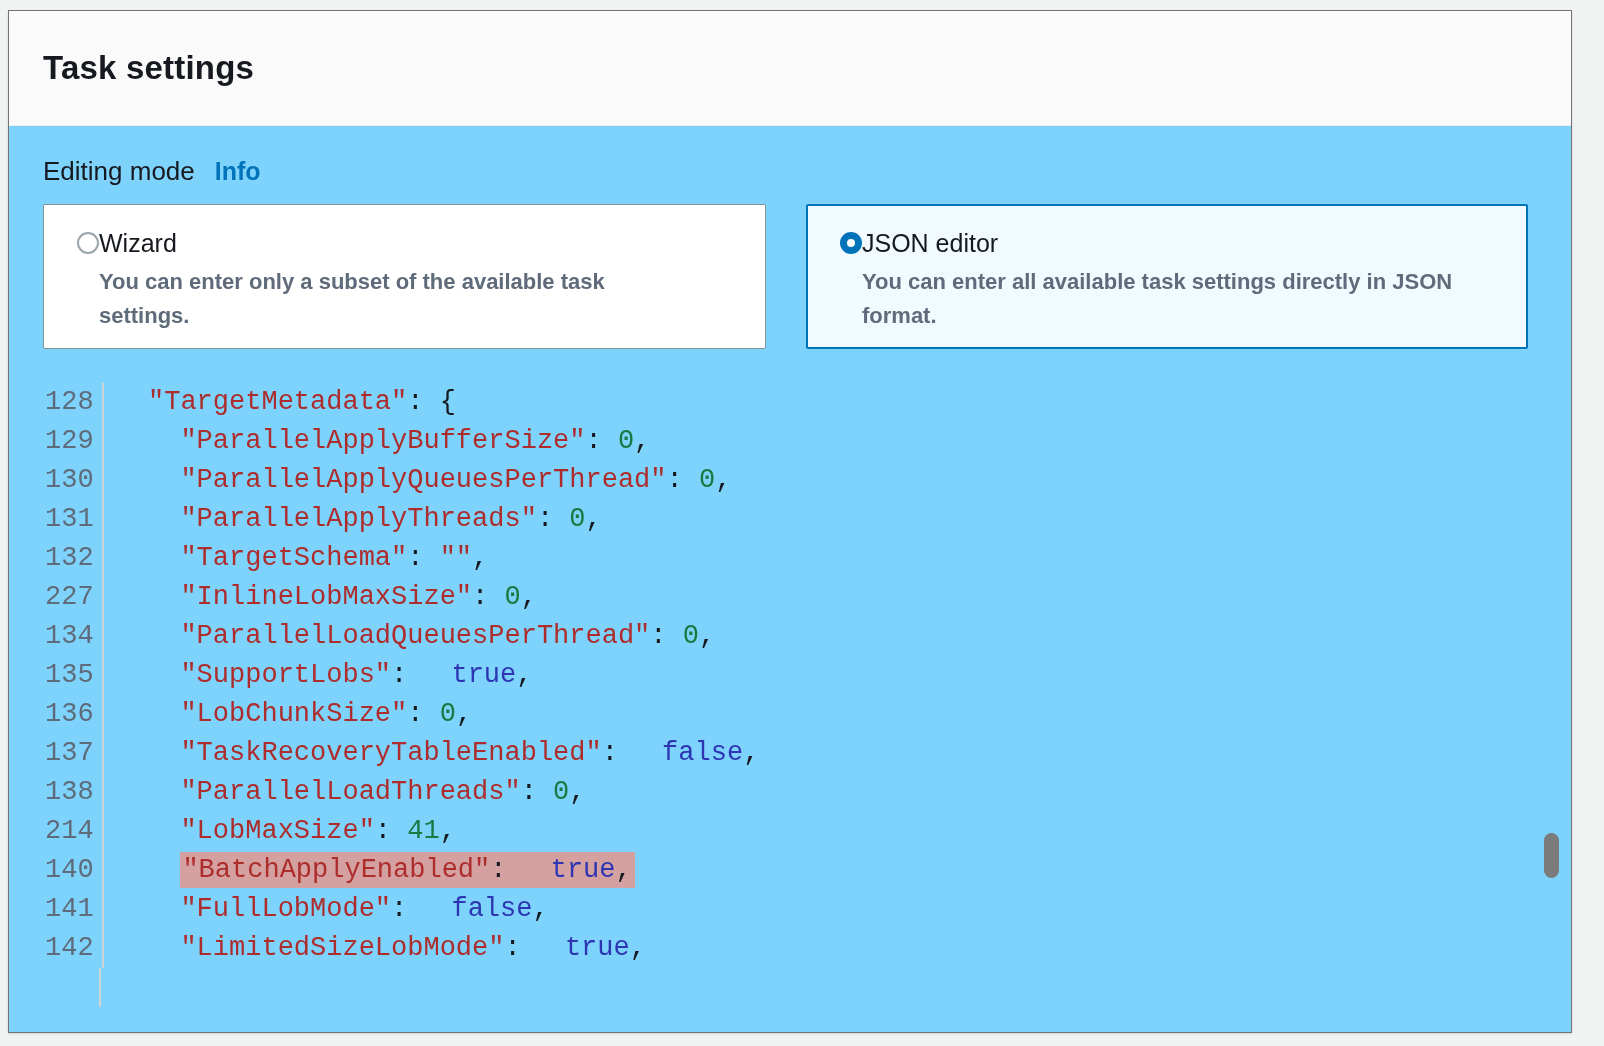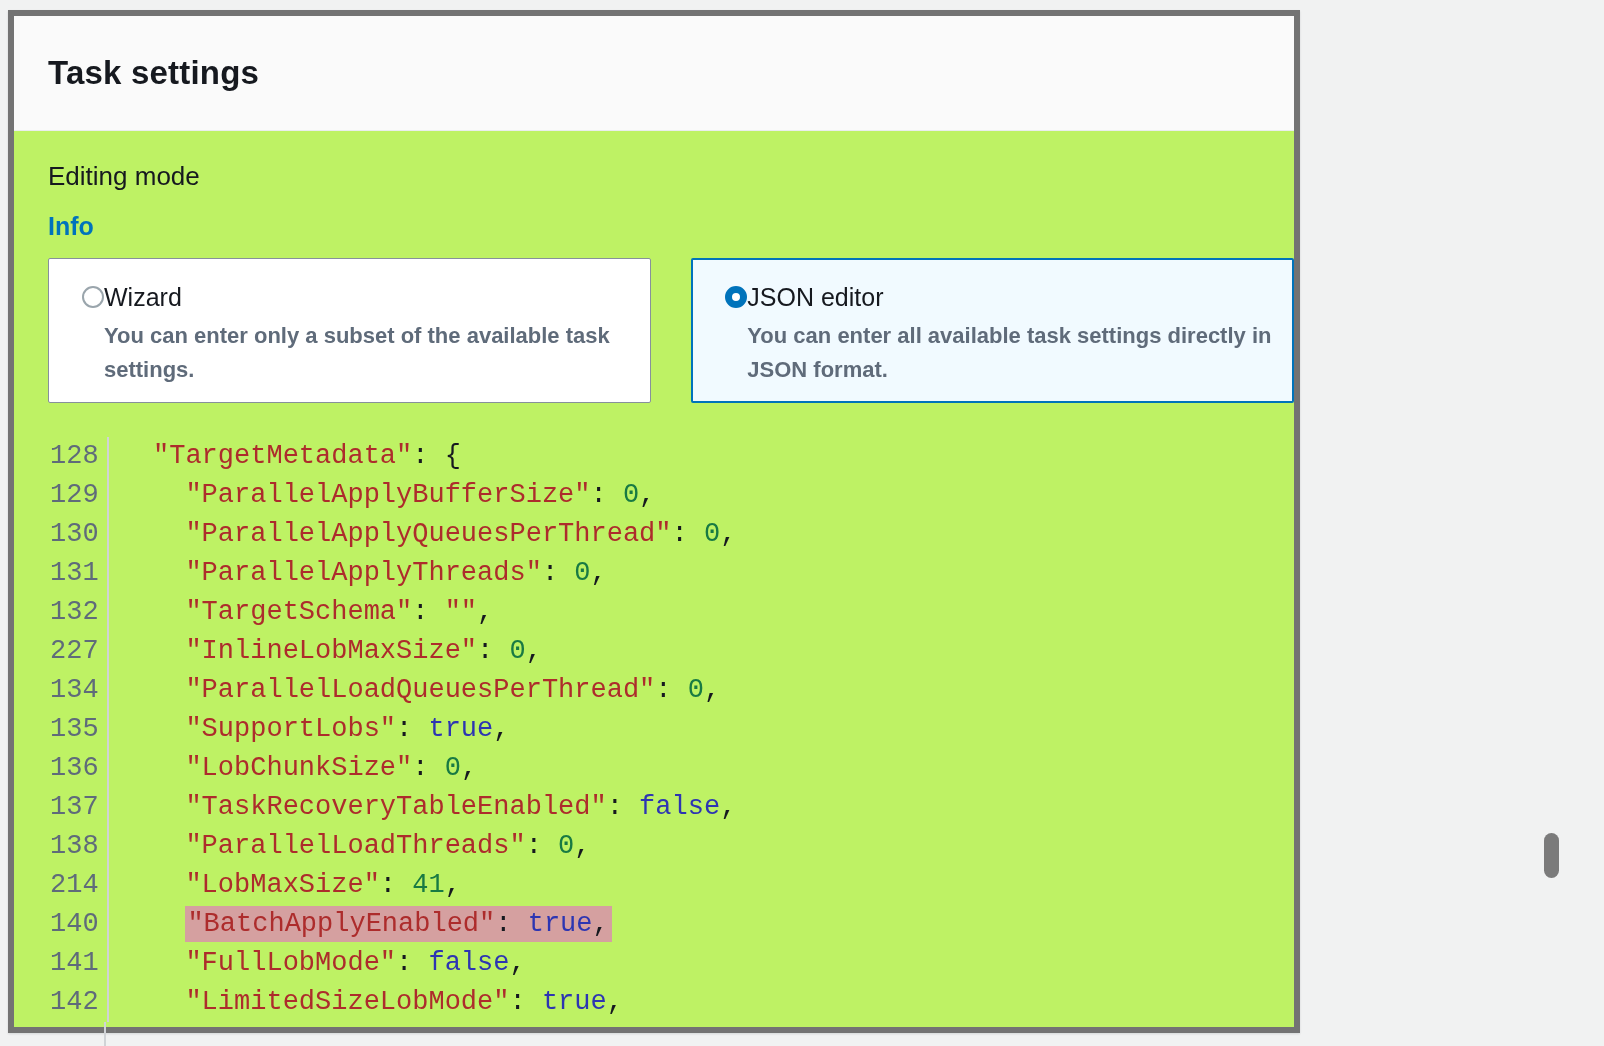--- a/index.html
+++ b/index.html
@@ -6,23 +6,23 @@
   html, body {
     width: 1604px; height: 1046px;
     background: #f1f2f2;
     font-family: "Liberation Sans", sans-serif;
     position: relative;
     overflow: hidden;
   }
   .card {
     position: absolute;
     left: 8px; top: 10px;
-    width: 1292px; height: 1023px;
-    background: #bef264;
-    border: 6px solid #737373;
+    width: 1564px; height: 1023px;
+    background: #7dd3fc;
+    border: 1px solid #737373;
     box-shadow: 0 1px 2px rgba(0,28,36,0.12);
   }
   .card-header {
     height: 115px;
     background: #fafafa;
     border-bottom: 1px solid #eaeded;
     display: flex;
     align-items: center;
     padding-left: 34px;
   }
@@ -31,21 +31,20 @@
     font-weight: bold;
     color: #16191f;
     letter-spacing: 0.2px;
   }
   .card-body { padding: 30px 0 0 34px; }
 
   .field-label-row {
     display: flex;
     align-items: baseline;
     gap: 20px;
-    flex-direction: column;
   }
   .field-label {
     font-size: 26px;
     color: #16191f;
   }
   .info-link {
     font-size: 25px;
     font-weight: bold;
     color: #0073bb;
     text-decoration: none;
@@ -117,21 +116,21 @@
     padding-right: 8px;
     color: #5f6b7a;
     border-right: 2px solid #d0d3d6;
   }
   .code {
     padding-left: 12px;
     color: #16191f;
   }
   .tok-key  { color: #ad2c2c; }
   .tok-num  { color: #187a43; }
-  .tok-bool { color: #2d35b2; }
+  .tok-bool { color: #2d35b2; margin-left: 28px; }
   .tok-punct{ color: #16191f; }
   .hl { background: #d5a0a0; padding: 3px 3px 3px 2px; }
 
   .scrollbar-thumb {
     position: absolute;
     left: 1544px; top: 833px;
     width: 15px; height: 45px;
     border-radius: 8px;
     background: #7b7b7b;
     cursor: grab;

